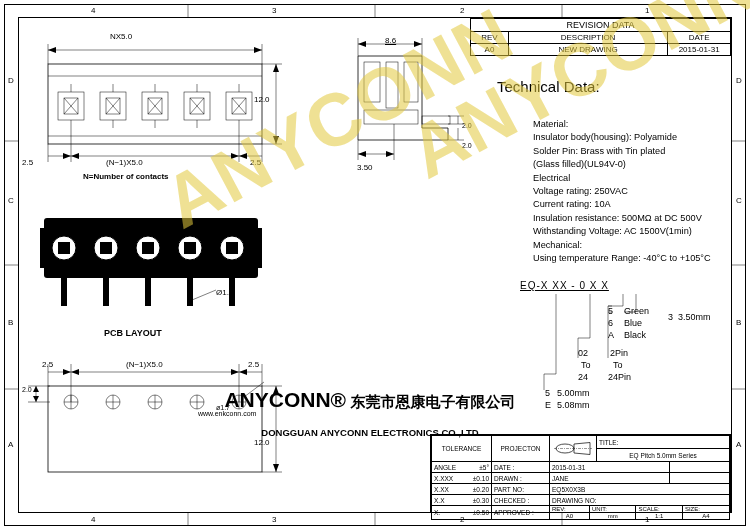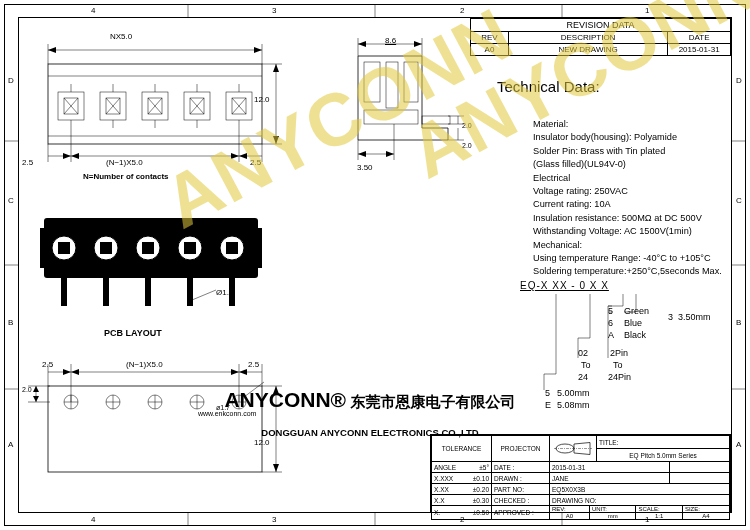--- a/index.html
+++ b/index.html
@@ -156,21 +156,20 @@
     <div class="line indent">Insulator body(housing): Polyamide</div>
     <div class="line indent">Solder Pin: Brass with Tin plated</div>
     <div class="line indent">(Glass filled)(UL94V-0)</div>
     <div class="line indent">Electrical</div>
     <div class="line indent">Voltage rating: 250VAC</div>
     <div class="line indent">Current rating: 10A</div>
     <div class="line indent">Insulation resistance: 500MΩ at DC 500V</div>
     <div class="line indent">Withstanding Voltage: AC 1500V(1min)</div>
     <div class="line indent">Mechanical:</div>
     <div class="line indent">Using temperature Range: -40°C to +105°C</div>
-    <div class="line indent">Soldering temperature:+250°C,5seconds Max.</div>
   </div>
 
   <div id="order">
     <div style="font-size:10px; letter-spacing:1px;text-decoration:underline;">EQ-X  XX - 0  X   X</div>
   </div>
   <svg style="left:520px; top:280px; width:220px; height:130px;">
     <g class="ln thin">
 
       <path d="M103,14 L103,26 L88,26 L88,78"></path>
       <path d="M88,26 L92,26"></path>

